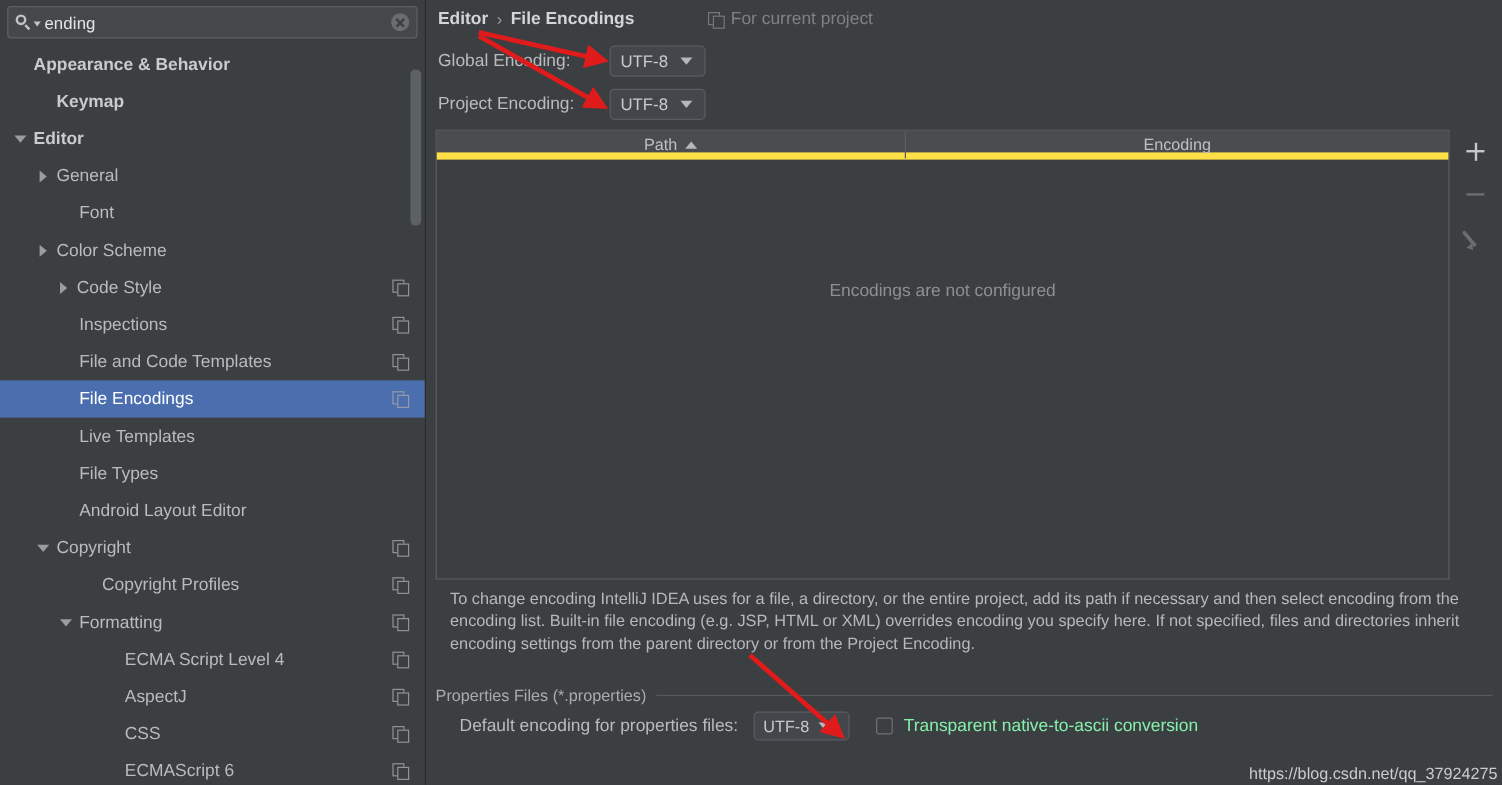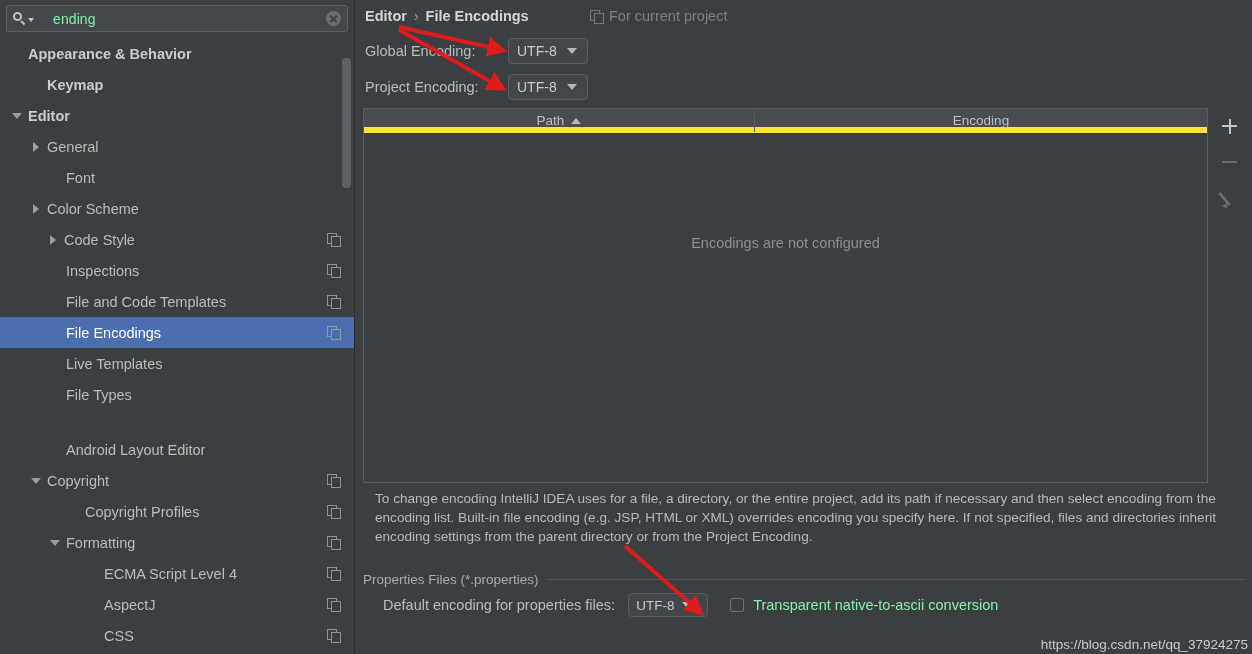--- a/index.html
+++ b/index.html
@@ -42,23 +42,22 @@
   }
   .mag-caret {
     width: 0; height: 0; margin: 3px 3px 0 1px;
     border-left: 3.5px solid transparent;
     border-right: 3.5px solid transparent;
     border-top: 4px solid #c0c3c6;
     flex: 0 0 auto;
   }
   #search-value {
     flex: 1 1 auto;
-    color: #86efac; font-size: 14px; line-height: 18px;
+    color: #e5e5e5; font-size: 14px; line-height: 18px;
     letter-spacing: .1px;
-    margin-left: 16px;
   }
   #search-clear {
     width: 15px; height: 15px; border-radius: 50%;
     background: #6a6d6f; position: relative; flex: 0 0 15px;
   }
   #search-clear::before, #search-clear::after {
     content: ""; position: absolute; left: 3px; top: 6.5px;
     width: 9px; height: 1.6px; background: #3c3f41;
   }
   #search-clear::before { transform: rotate(45deg); }
@@ -291,21 +290,21 @@
           <span class="copy-icon"></span>
         </div>
         <div class="tree-row" style="padding-left: 48px;">
           <span class="twisty"></span>
           <span class="tree-label">Live Templates</span>
         </div>
         <div class="tree-row" style="padding-left: 48px;">
           <span class="twisty"></span>
           <span class="tree-label">File Types</span>
         </div>
-        <div class="tree-row" style="padding-left: 48px; margin-top: 24px;">
+        <div class="tree-row" style="padding-left: 48px;">
           <span class="twisty"></span>
           <span class="tree-label">Android Layout Editor</span>
         </div>
         <div class="tree-row" style="padding-left: 29px;">
           <span class="twisty open"></span>
           <span class="tree-label">Copyright</span>
           <span class="copy-icon"></span>
         </div>
         <div class="tree-row" style="padding-left: 67px;">
           <span class="twisty"></span>

